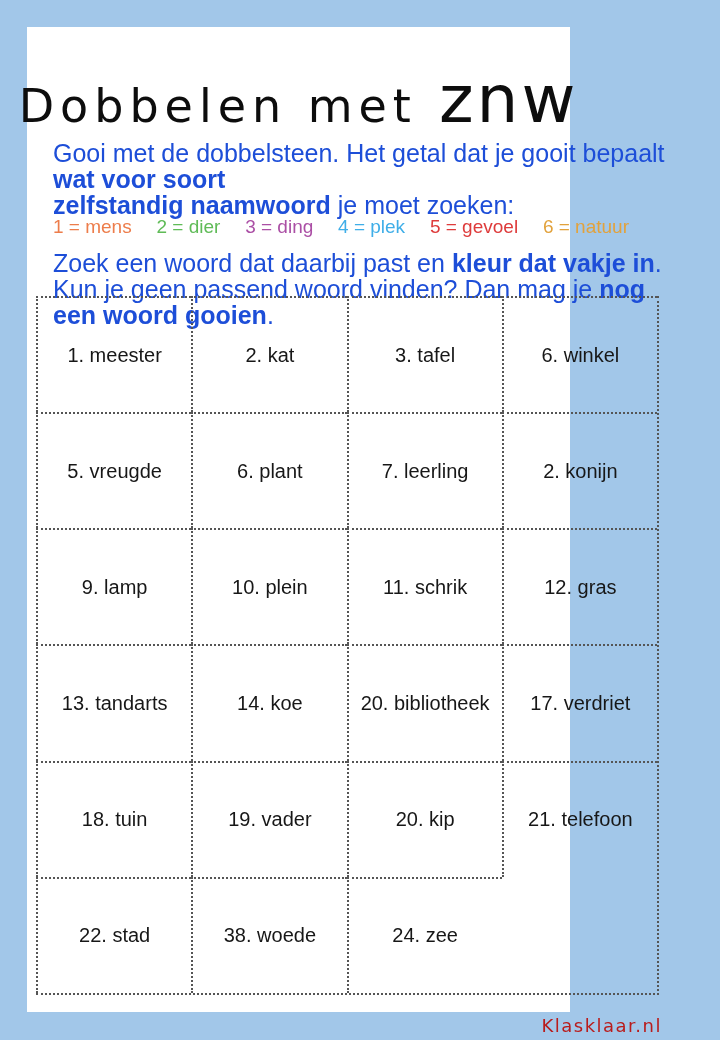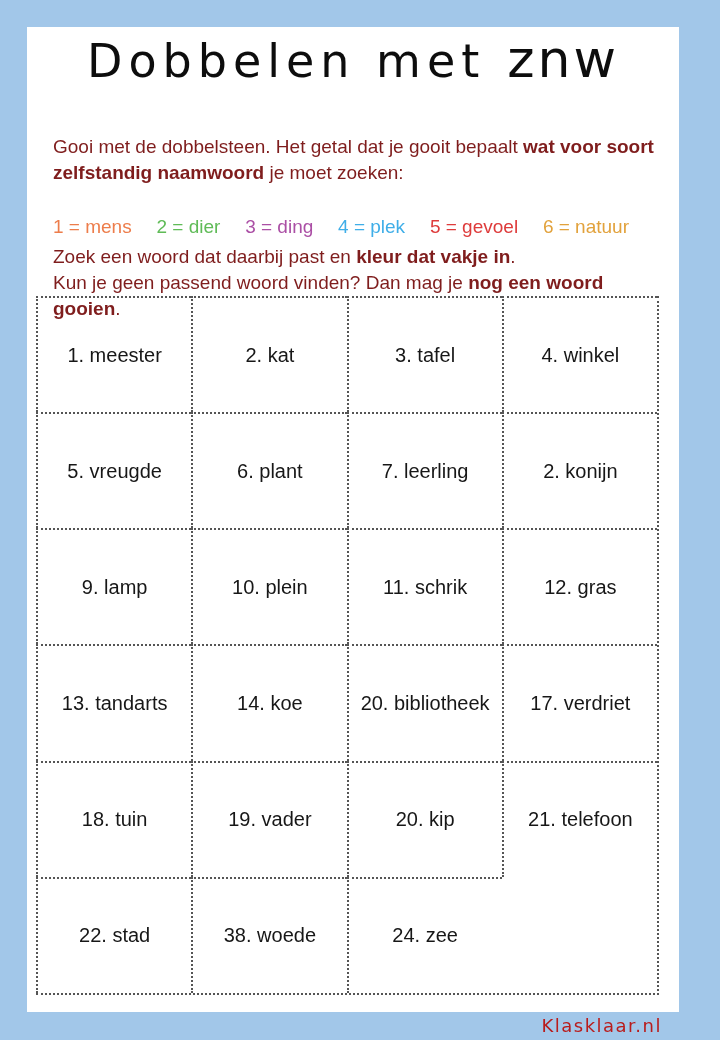--- a/index.html
+++ b/index.html
@@ -4,39 +4,39 @@
 <style>
   html,body { margin:0; padding:0; }
   body {
     width:720px; height:1040px; position:relative;
     background:#A2C7E9;
     font-family:"Liberation Sans", sans-serif;
     overflow:hidden;
   }
   .page {
     position:absolute; left:27px; top:27px;
-    width:652px; height:985px;
+    width:543px; height:985px;
     background:#ffffff;
   }
   .title {
     position:absolute; top:2px; left:0; width:100%;
     display:flex; justify-content:center; align-items:baseline;
     color:#0d0d0d; white-space:nowrap;
   }
   .title-main {
     font-family:"DejaVu Sans", sans-serif;
     font-size:46px; letter-spacing:6px; font-weight:400;
   }
   .title-znw {
     font-family:"DejaVu Sans", sans-serif;
-    font-size:52px; letter-spacing:3px; margin-left:22px; font-weight:400;
+    font-size:66px; letter-spacing:3px; margin-left:22px; font-weight:400;margin-top:32px;
   }
   .para {
     position:absolute; left:26px; width:614px;
-    font-size:19px; line-height:26px; color:#7f1d1d;
+    font-size:25px; line-height:26px; color:#1d4ed8;
   }
   .p1 { top:88px; }
   .p2 { top:198px; }
   .b { font-weight:bold; }
   .legend {
     position:absolute; left:26px; top:157px; width:576px;
     display:flex; justify-content:space-between;
     font-size:19px; white-space:nowrap;margin-top:32px;
   }
   .grid {
@@ -85,21 +85,21 @@
       <div class="cell">
         <span>1. meester</span>
       </div>
       <div class="cell">
         <span>2. kat</span>
       </div>
       <div class="cell">
         <span>3. tafel</span>
       </div>
       <div class="cell">
-        <span>4. winkel</span>
+        <span>6. winkel</span>
       </div>
       <div class="cell">
         <span>5. vreugde</span>
       </div>
       <div class="cell">
         <span>6. plant</span>
       </div>
       <div class="cell">
         <span>7. leerling</span>
       </div>

